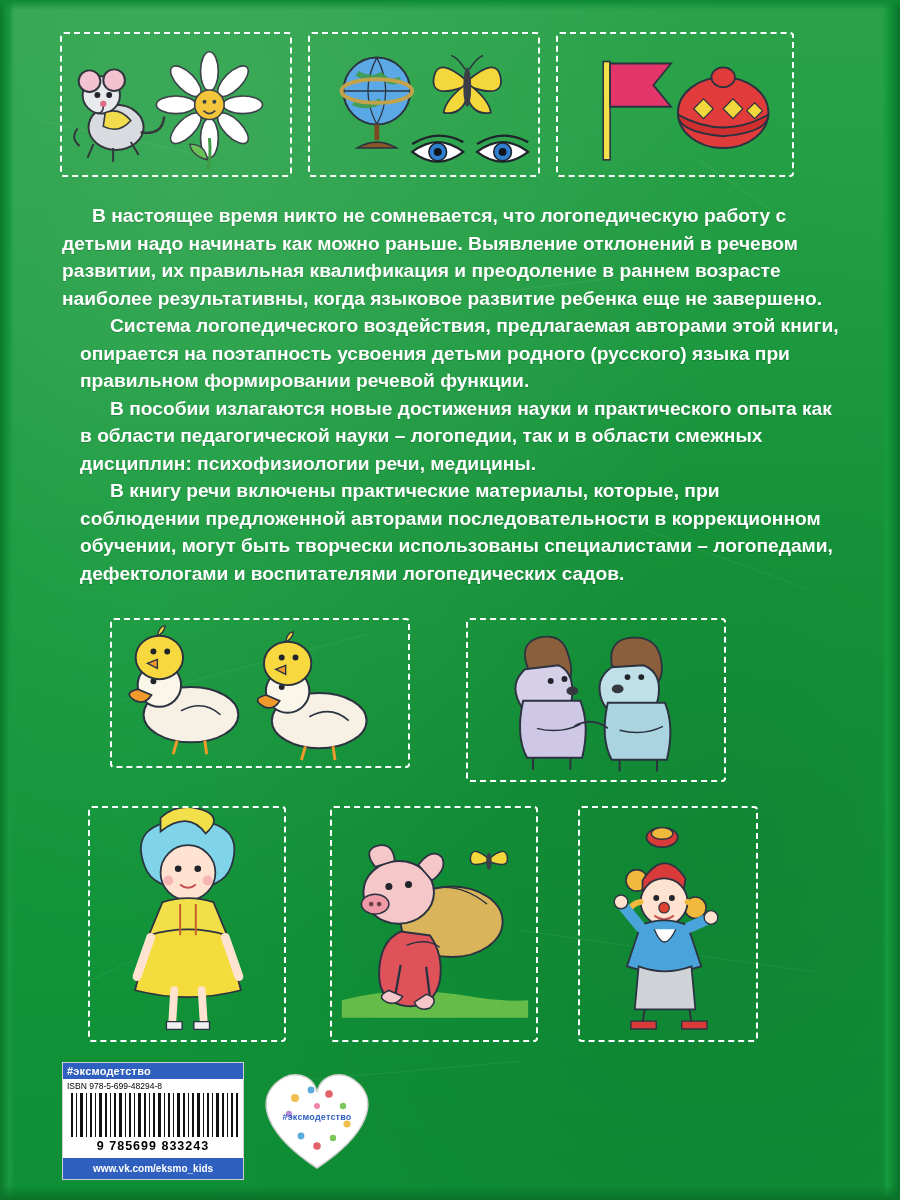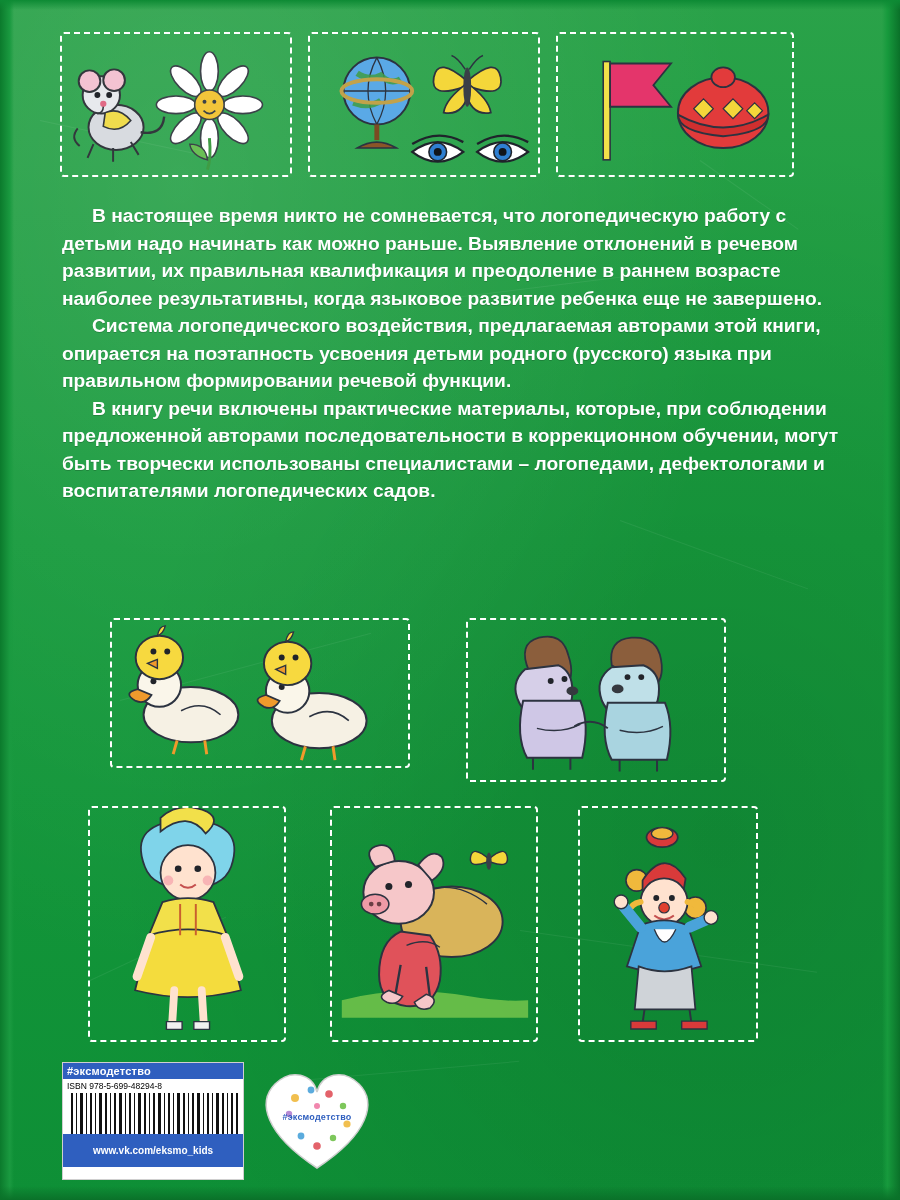--- a/index.html
+++ b/index.html
@@ -40,38 +40,38 @@
   .text-block{
     position:absolute;
     left:62px;top:202px;width:780px;
     color:#ffffff;
     font-size:19.2px;
     line-height:27.5px;
     font-weight:bold;
     text-shadow:0 1px 0 rgba(0,0,0,.18);
   }
   .text-block p{margin:0;text-indent:30px;}
-  .text-block p+p{margin-top:0px;}
+  .text-block p+p{margin-top:0px;margin-left:18px;}
 
   
   .barcode-box{
     position:absolute;left:62px;top:1062px;width:182px;height:118px;
     background:#ffffff;border:1px solid #cfcfcf;box-sizing:border-box;
   }
   .barcode-head{
     background:#2f5fbf;color:#fff;font-size:11px;font-weight:bold;
     padding:2px 4px;letter-spacing:.2px;
   }
   .isbn{font-size:8.5px;color:#000;padding:2px 4px 0 4px;font-family:"Liberation Sans",sans-serif;}
   .bars{height:44px;margin:2px 6px 0 6px;position:relative;}
   .bars i{position:absolute;top:0;bottom:0;background:#111;}
   .ean{font-size:12.5px;font-weight:bold;text-align:center;letter-spacing:1px;color:#000;margin-top:2px;}
   .vk{
     background:#2f5fbf;color:#fff;font-size:10px;font-weight:bold;
-    text-align:center;padding:11px 0;position:absolute;left:0;right:0;bottom:12px;
+    text-align:center;padding:5px 0;position:absolute;left:0;right:0;bottom:0;
   }
 
   
   .heart-wrap{position:absolute;left:255px;top:1062px;width:124px;height:112px;}
   .heart-label{
     position:absolute;left:0;right:0;top:50px;text-align:center;
     font-size:9px;font-weight:bold;color:#2f5fbf;letter-spacing:.2px;
   }
 </style>
 </head>
@@ -180,20 +180,21 @@
         <path d="M-46 2 q46 26 92 0 q0 18 -46 22 q-46 -4 -46 -22z" fill="#cf2f2f" stroke="#2c3340" stroke-width="2"></path>
         <path d="M-30 -4 l10 -10 l10 10 l-10 10z M0 -4 l10 -10 l10 10 l-10 10z M24 -2 l8 -8 l8 8 l-8 8z" fill="#f4d73a" stroke="#2c3340" stroke-width="1.2"></path>
         <ellipse cx="0" cy="-36" rx="12" ry="10" fill="#e23b3b" stroke="#2c3340" stroke-width="1.8"></ellipse>
       </g>
     </svg>
   </div>
 
   <div class="text-block">
     <p>В настоящее время никто не сомневается, что логопедическую работу с детьми надо начинать как можно раньше. Выявление отклонений в речевом развитии, их правильная квалификация и преодоление в раннем возрасте наиболее результативны, когда языковое развитие ребенка еще не завершено.</p>
     <p>Система логопедического воздействия, предлагаемая авторами этой книги, опирается на поэтапность усвоения детьми родного (русского) языка при правильном формировании речевой функции.</p>
+    <p>В пособии излагаются новые достижения науки и практического опыта как в области педагогической науки – логопедии, так и в области смежных дисциплин: психофизиологии речи, медицины.</p>
     <p>В книгу речи включены практические материалы, которые, при соблюдении предложенной авторами последовательности в коррекционном обучении, могут быть творчески использованы специалистами – логопедами, дефектологами и воспитателями логопедических садов.</p>
   </div>
 
   <div class="frame" style="left:110px;top:618px;width:300px;height:150px;">
     <svg class="art" viewBox="0 0 300 150">
       <g>
         <ellipse cx="80" cy="96" rx="48" ry="28" fill="#f6f1e4" stroke="#2c3340" stroke-width="2"></ellipse>
         <circle cx="48" cy="66" r="22" fill="#faf6ea" stroke="#2c3340" stroke-width="2"></circle>
         <circle cx="42" cy="62" r="3" fill="#21242a"></circle>
         <path d="M26 70 q-16 4 -2 12 q10 4 16 -6 z" fill="#f09a2c" stroke="#2c3340" stroke-width="1.8"></path>

